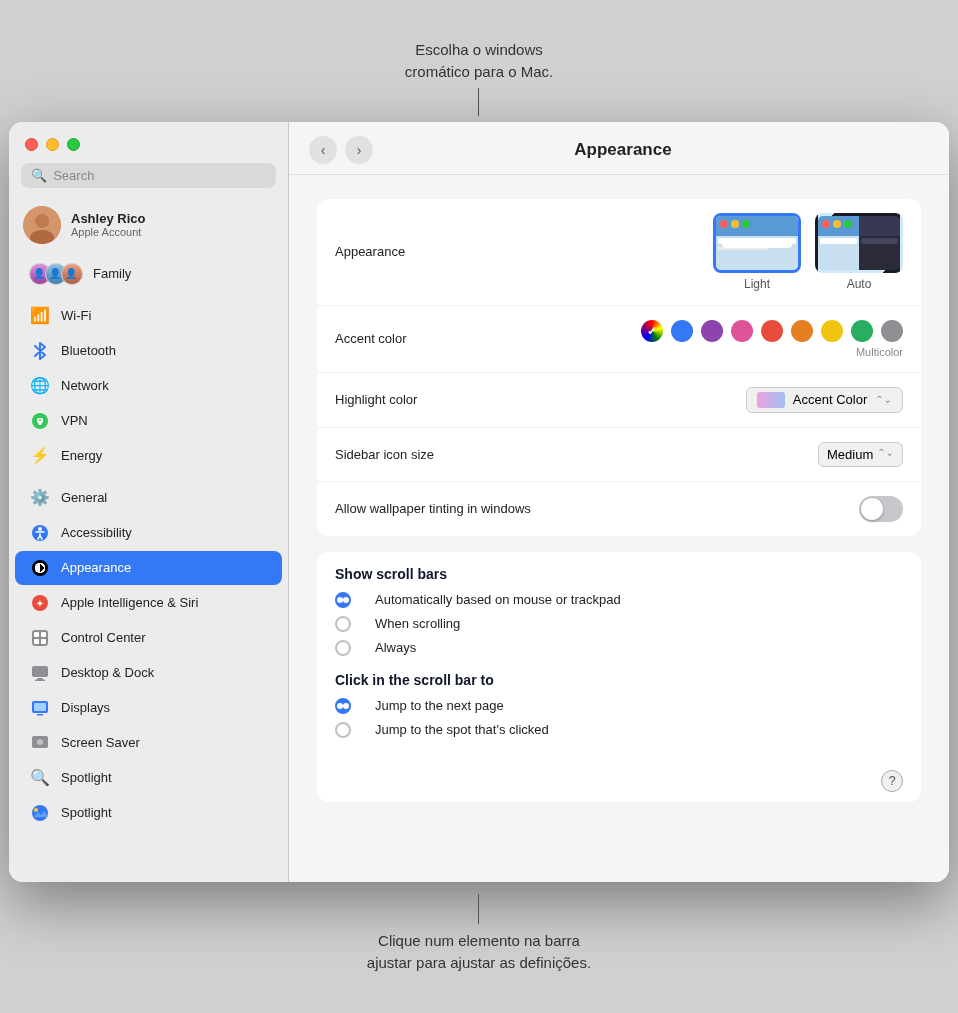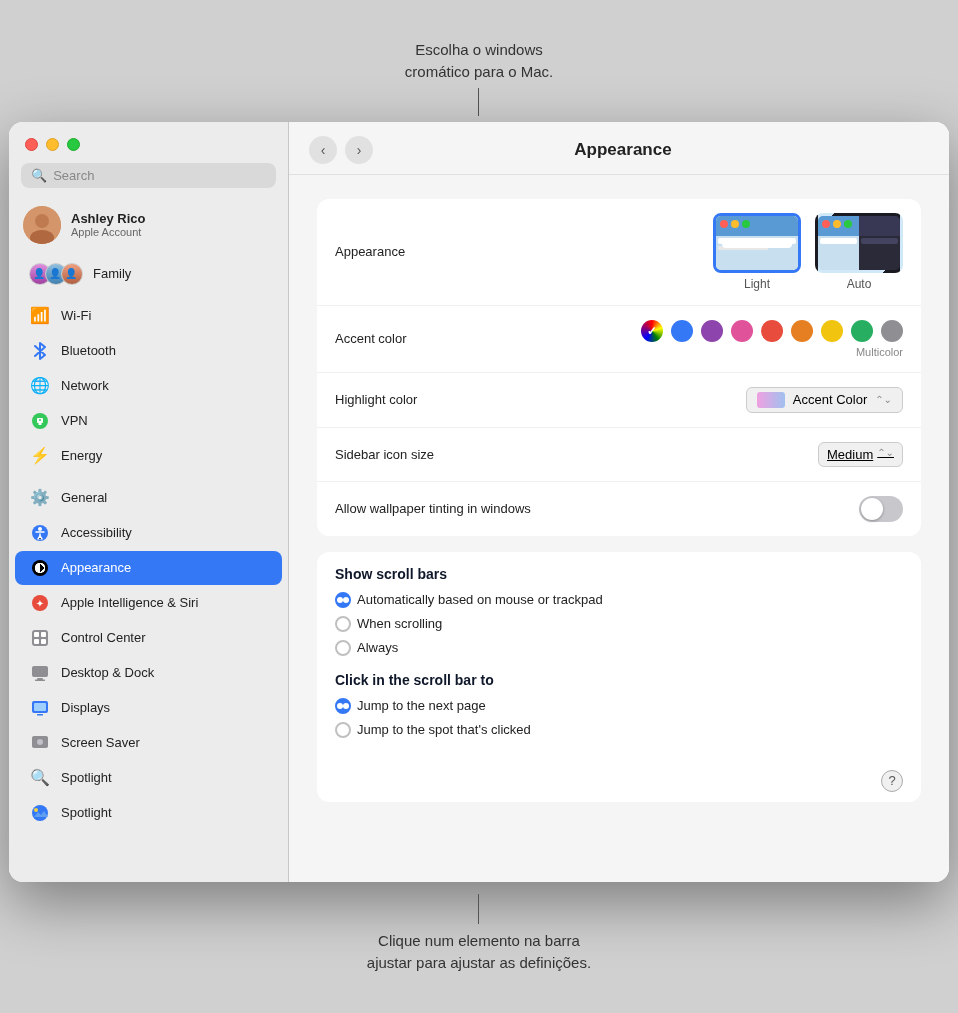--- a/index.html
+++ b/index.html
@@ -391,21 +391,20 @@
     .select-btn {
       background: #f0f0f0;
       border: 1px solid #ccc;
       border-radius: 6px;
       padding: 4px 8px;
       font-size: 13px;
       cursor: pointer;
       display: flex;
       align-items: flex-start;
       gap: 4px;
-      text-decoration: underline;
     }
 
     
     .highlight-btn {
       background: #f0f0f0;
       border: 1px solid #ccc;
       border-radius: 6px;
       padding: 4px 10px;
       font-size: 13px;
       cursor: pointer;
@@ -431,21 +430,21 @@
     .radio-group {
       display: flex;
       flex-direction: column;
       gap: 8px;
       margin-bottom: 16px;
     }
 
     .radio-option {
       display: flex;
       align-items: center;
-      gap: 6px;
+      gap: 24px;
       cursor: pointer;
     }
 
     .radio-circle {
       width: 16px;
       height: 16px;
       border-radius: 50%;
       border: 2px solid #c0c0c0;
       background: #fff;
       display: flex;

